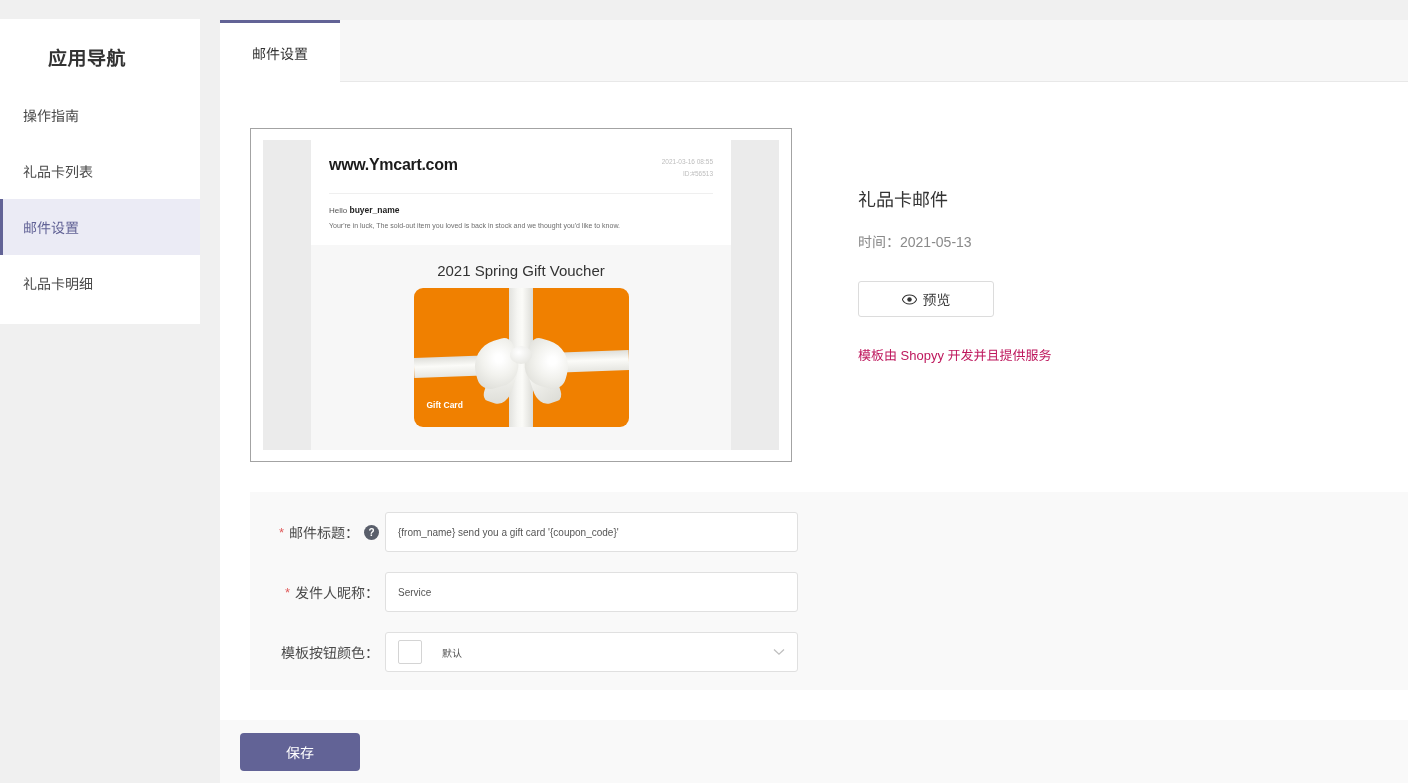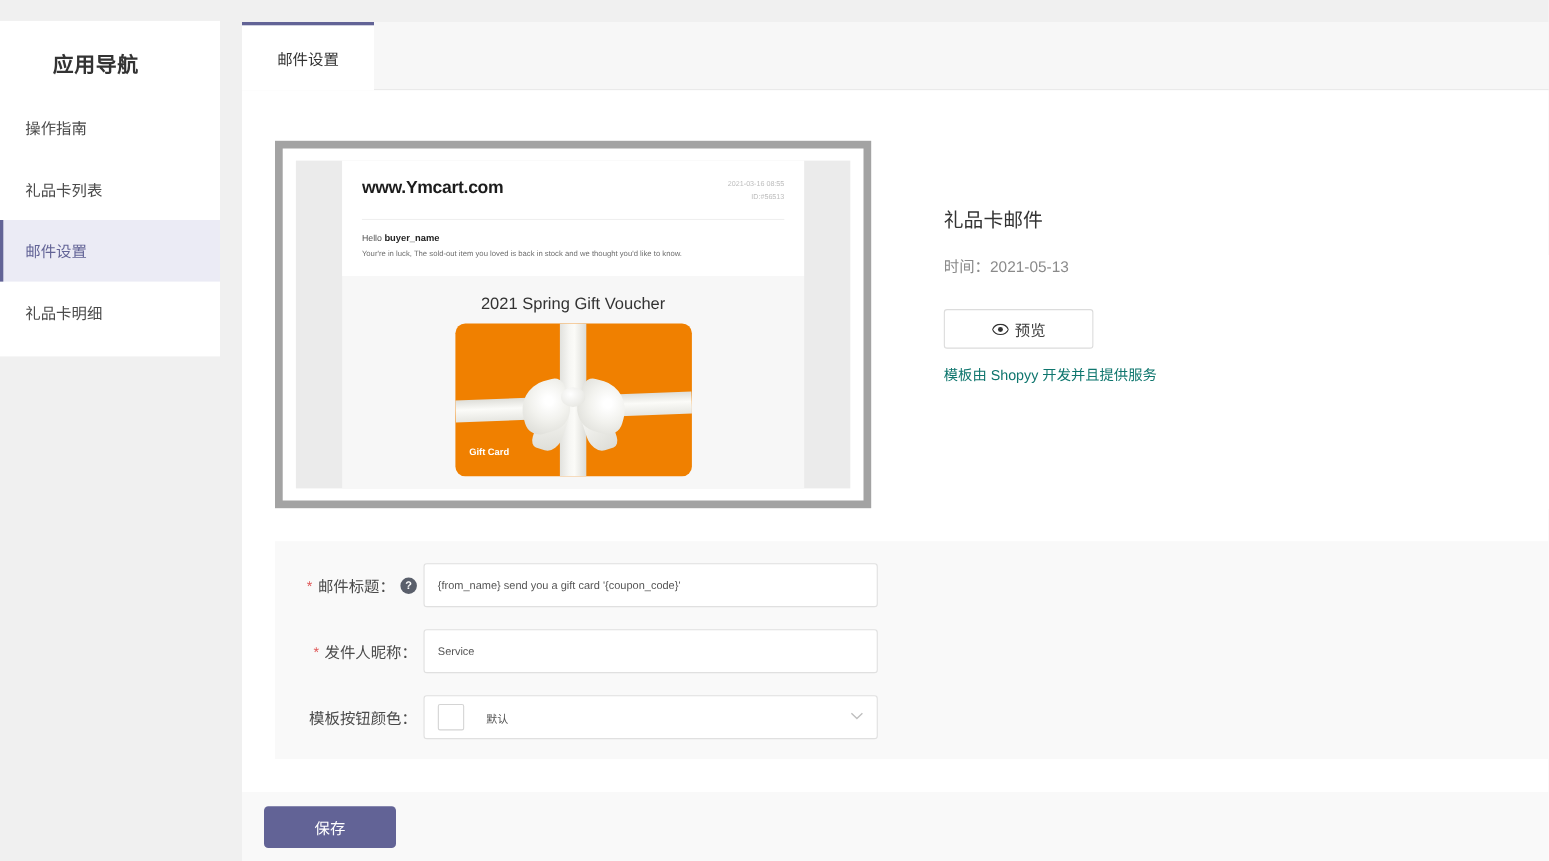--- a/index.html
+++ b/index.html
@@ -94,21 +94,21 @@
   
   .preview-row {
     position: relative;
     padding: 46px 0 0 30px;
     display: flex;
   }
   .preview-card {
     width: 542px;
     height: 334px;
     background: #ffffff;
-    border: 7px solid #a3a3a3;
+    border: 1px solid #a3a3a3;
     padding: 11px 12px;
   }
   .mail-stage {
     width: 100%;
     height: 100%;
     background: #ebebeb;
     display: flex;
     justify-content: center;
   }
   .mail-body {
@@ -270,23 +270,23 @@
     font-size: 14px;
     font-family: inherit;
     cursor: pointer;
     display: flex;
     align-items: center;
     justify-content: center;
     gap: 6px;
   }
   .eye-icon { display: inline-flex; }
   .info-note {
-    margin-top: 13px;
+    margin-top: 28px;
     font-size: 13px;
-    color: #0f766e;
+    color: #be185d;
   }
 
   
   .form-panel {
     position: absolute;
     left: 30px;
     top: 410px;
     width: 1158px;
     height: 198px;
     background: #f9f9f9;

